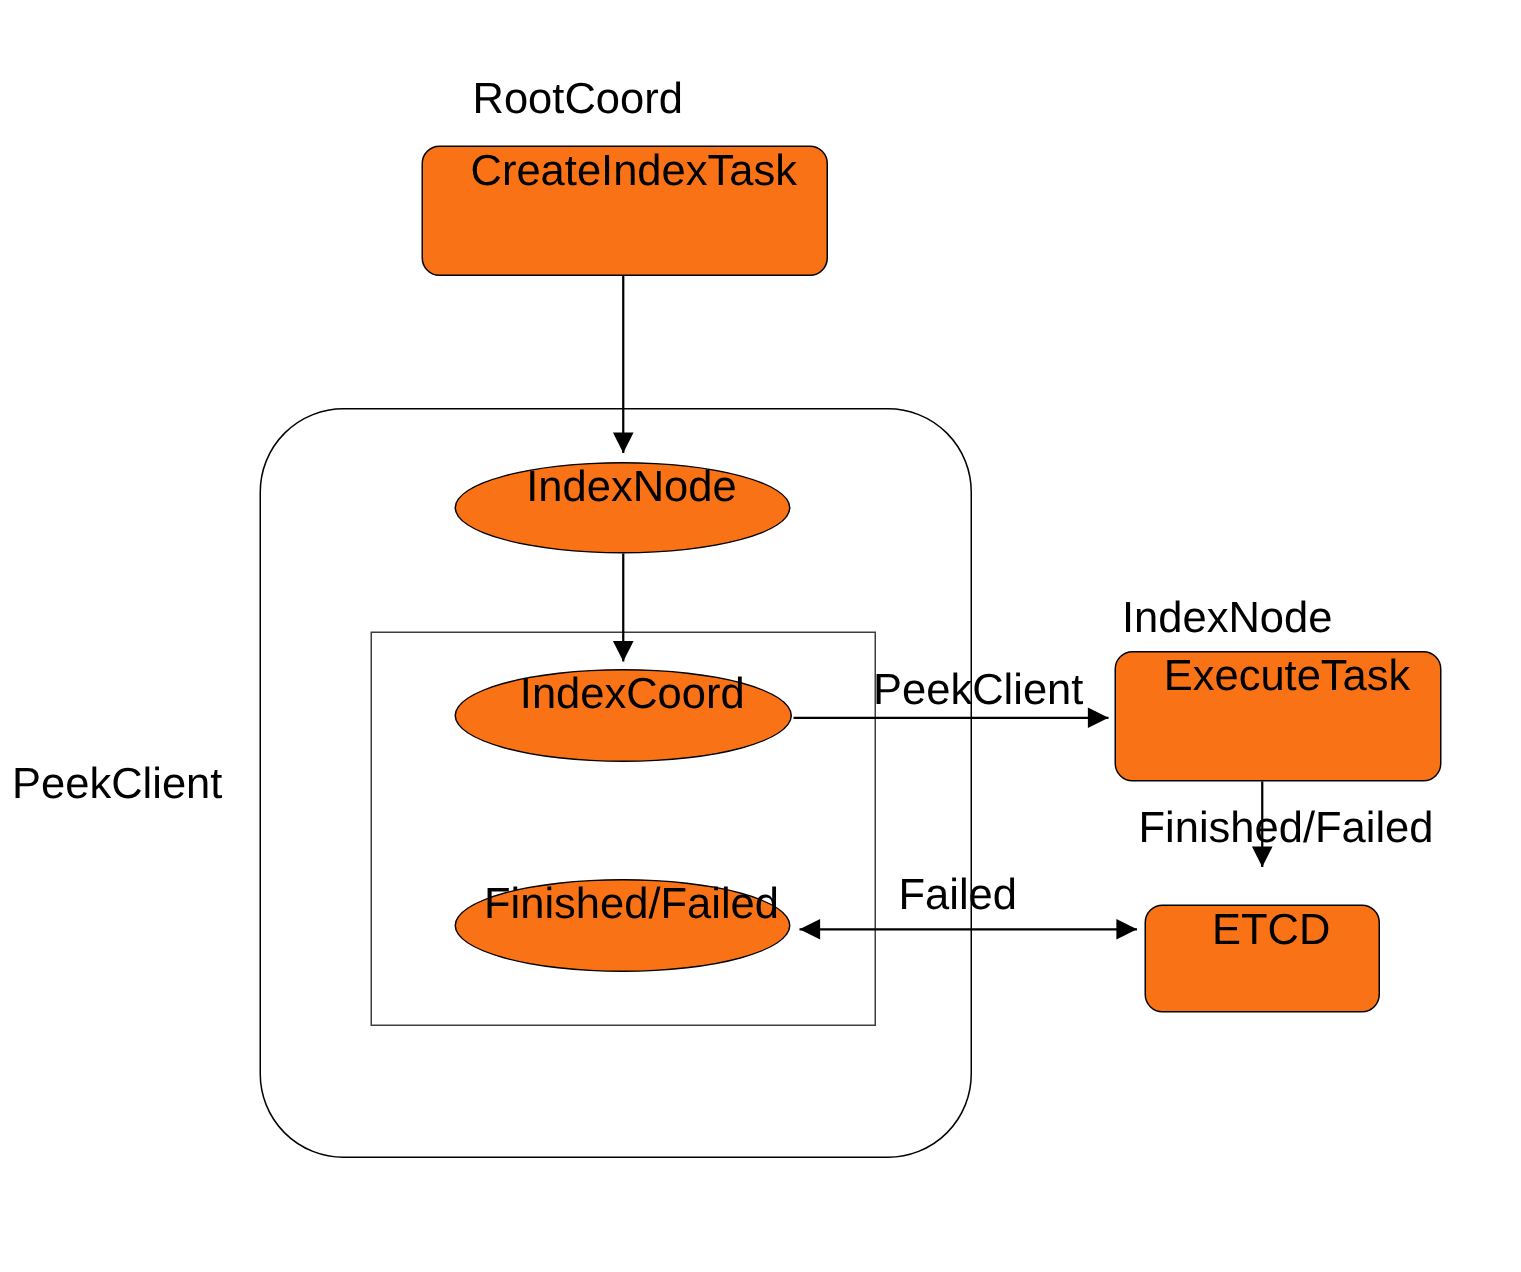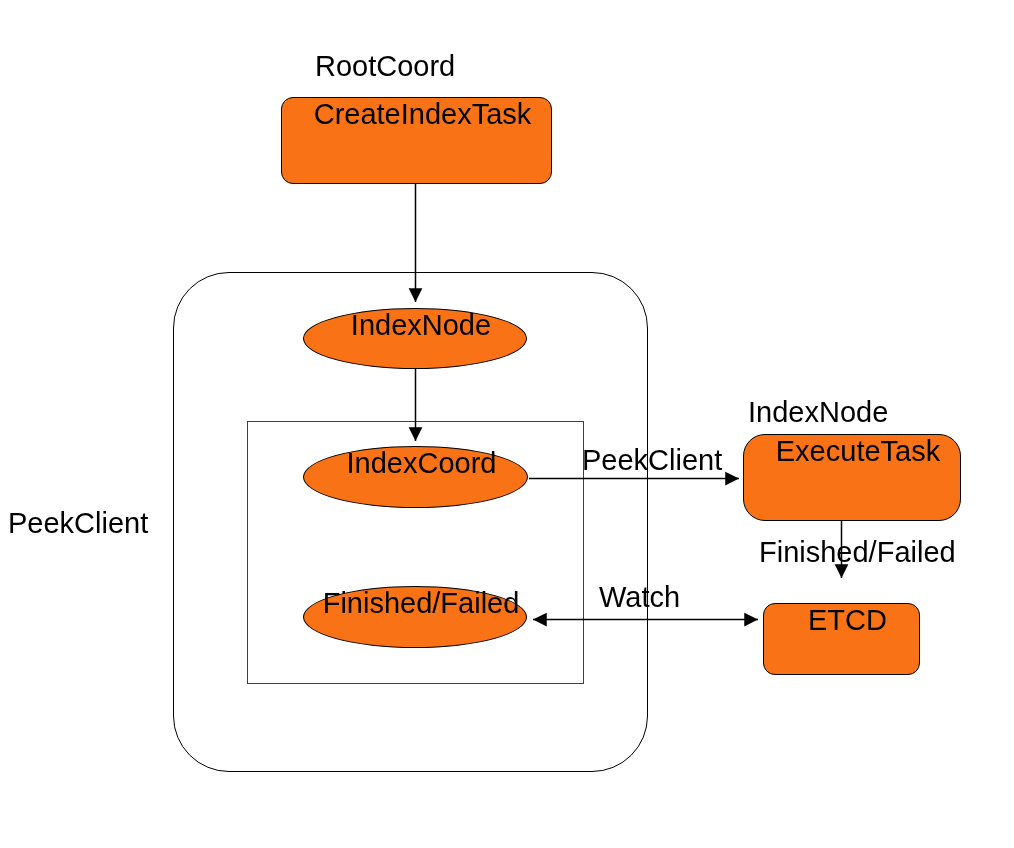--- a/index.html
+++ b/index.html
@@ -92,33 +92,33 @@
   </div>
 
   <div class="node ellipse" style="left:303px; top:446px; width:225px; height:62px;">
     <span>IndexCoord</span>
   </div>
 
   <div class="node ellipse" style="left:303px; top:586px; width:224px; height:62px;">
     <span>Finished/Failed</span>
   </div>
 
-  <div class="node rounded" style="left:743px; top:434px; width:218px; height:87px;border-radius:22px;">
+  <div class="node rounded" style="left:743px; top:434px; width:218px; height:87px;">
     <span>ExecuteTask</span>
   </div>
 
   <div class="node rounded" style="left:763px; top:583px; width:157px; height:72px;margin-top:20px;">
     <span>ETCD</span>
   </div>
 
   <div class="label" style="left:582px; top:445px; width:150px;">PeekClient</div>
 
   <div class="label" style="left:759px; top:537px; width:204px;">Finished/Failed</div>
 
-  <div class="label" style="left:599px; top:582px; width:95px;">Watch</div>
+  <div class="label" style="left:599px; top:582px; width:95px;">Failed</div>
 
   <svg class="edges" viewBox="0 0 1014 848" xmlns="http://www.w3.org/2000/svg">
     <defs>
       <marker id="arrowEnd" viewBox="0 0 12 12" refX="11" refY="6" markerWidth="11" markerHeight="11" orient="auto">
         <path d="M1,1 L11,6 L1,11 Z" fill="#000000"></path>
       </marker>
       <marker id="arrowStart" viewBox="0 0 12 12" refX="11" refY="6" markerWidth="11" markerHeight="11" orient="auto-start-reverse">
         <path d="M1,1 L11,6 L1,11 Z" fill="#000000"></path>
       </marker>
     </defs>

